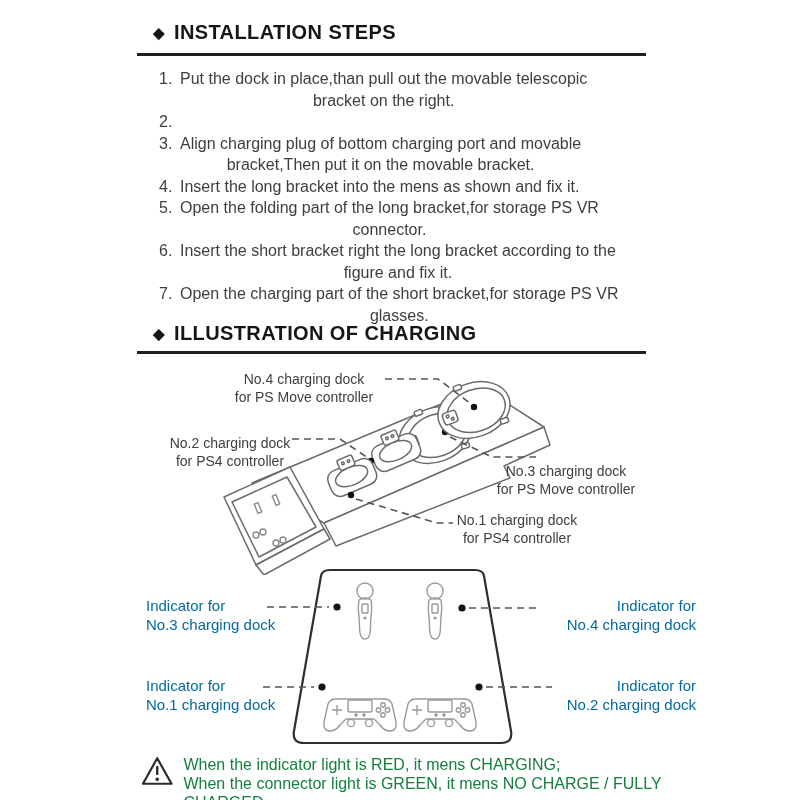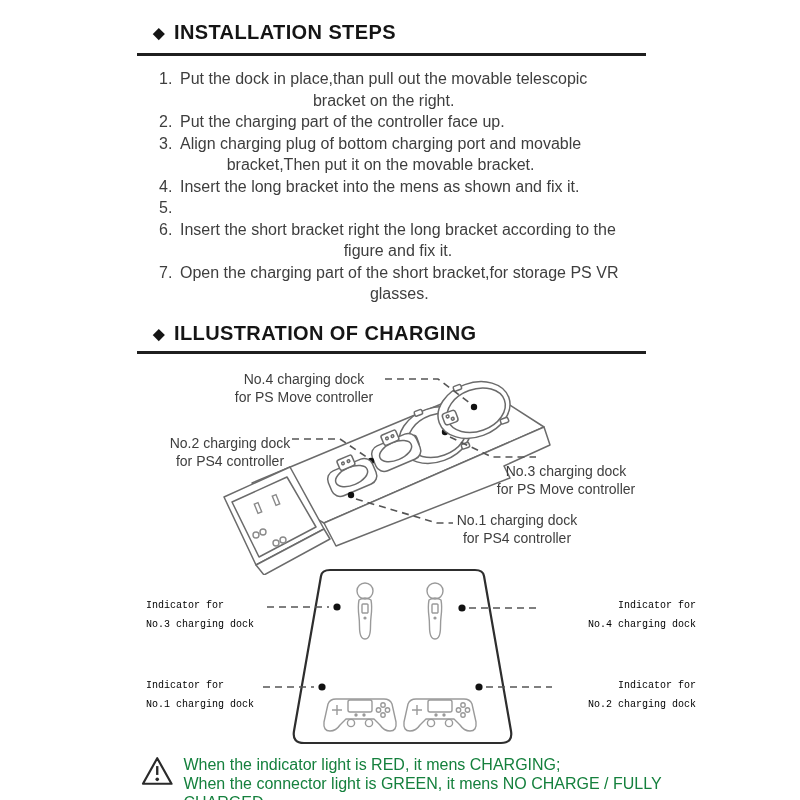--- a/index.html
+++ b/index.html
@@ -13,21 +13,21 @@
 
   .steps{position:absolute;left:159px;top:68px;width:500px;}
   .step{display:flex;font-size:16px;line-height:21.5px;color:#3e3e3e;}
   .step .num{flex:0 0 21px;}
   .step .txt{white-space:pre-line;text-align:center;}
 
   .illus{position:absolute;}
   .illus svg{position:absolute;left:0;top:0;}
   .dock-label{position:absolute;font-size:14px;line-height:18px;color:#3e3e3e;
     white-space:pre-line;text-align:center;}
-  .ind-label{position:absolute;font-size:10px;line-height:19px;color:#000000;white-space:pre-line;font-family:Liberation Mono, monospace;}
+  .ind-label{position:absolute;font-size:15px;line-height:19px;color:#0369a1;white-space:pre-line;}
   .ind-left{text-align:left;}
   .ind-right{text-align:right;}
 
   .note{position:absolute;left:141px;top:754px;width:600px;display:flex;gap:10px;align-items:flex-start;}
   .note .lines{font-size:16px;line-height:19px;color:#15803d;padding-top:1px;}
 
   .art{fill:none;stroke:#6b6b6b;stroke-width:1.5;stroke-linejoin:round;}
   .artw{fill:#fff;stroke:#6b6b6b;stroke-width:1.5;stroke-linejoin:round;}
   .dash{fill:none;stroke:#555;stroke-width:1.6;stroke-dasharray:7 5;}
   .dot{fill:#111;stroke:none;}
@@ -46,33 +46,34 @@
   <div class="rule" style="top:53px;"></div>
 
   <div class="steps">
     <div class="step">
         <span class="num">1.</span>
         <span class="txt">Put the dock in place,than pull out the movable telescopic
 bracket on the right.</span>
       </div>
     <div class="step">
         <span class="num">2.</span>
-        <span class="txt">Put the charging part of the controller face up.</span>
       </div>
     <div class="step">
         <span class="num">3.</span>
         <span class="txt">Align charging plug of bottom charging port and movable
 bracket,Then put it on the movable bracket.</span>
       </div>
     <div class="step">
         <span class="num">4.</span>
         <span class="txt">Insert the long bracket into the mens as shown and fix it.</span>
       </div>
     <div class="step">
         <span class="num">5.</span>
+        <span class="txt">Open the folding part of the long bracket,for storage PS VR
+connector.</span>
       </div>
     <div class="step">
         <span class="num">6.</span>
         <span class="txt">Insert the short bracket right the long bracket according to the
 figure and fix it.</span>
       </div>
     <div class="step">
         <span class="num">7.</span>
         <span class="txt">Open the charging part of the short bracket,for storage PS VR
 glasses.</span>

